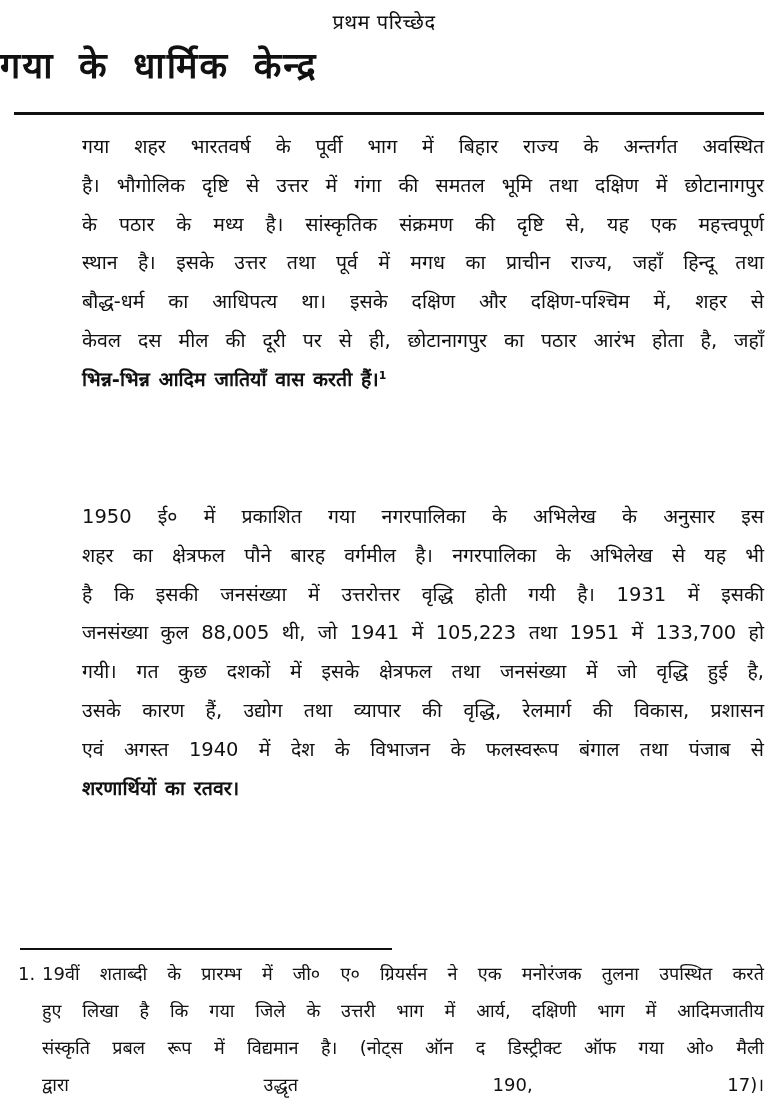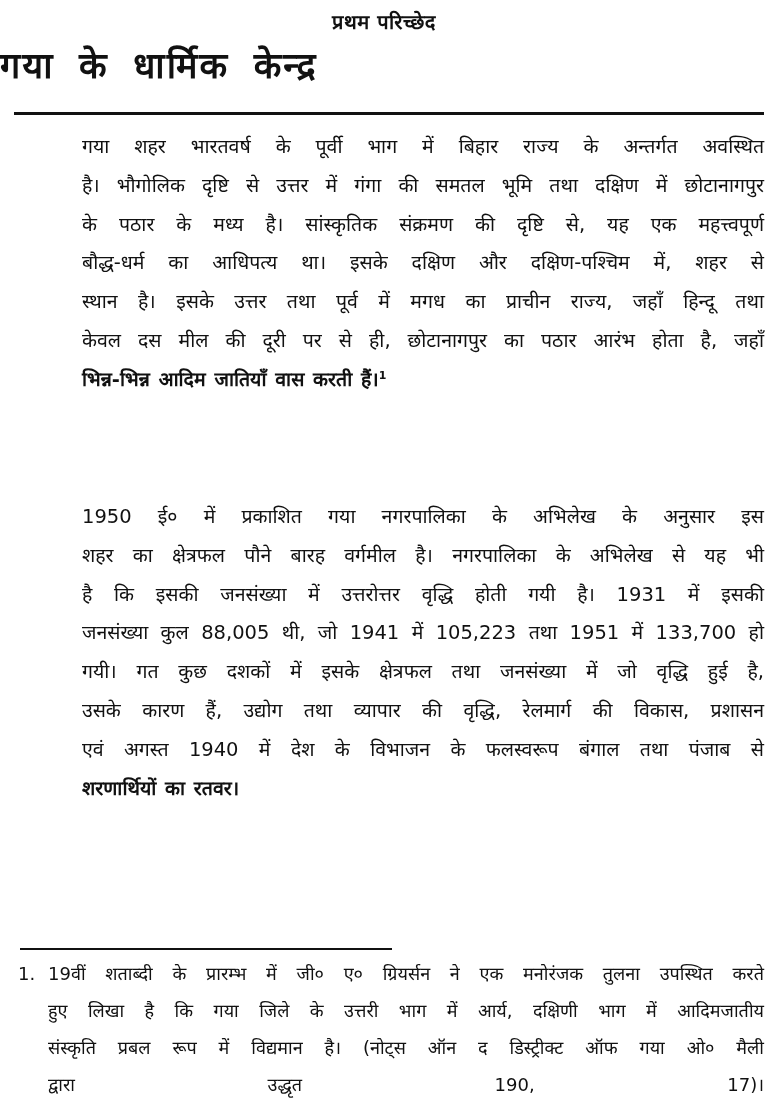--- a/index.html
+++ b/index.html
@@ -21,21 +21,21 @@
     width: 780px;
     height: 1108px;
   }
   .chapter-label {
     position: absolute;
     top: 8px;
     left: 0;
     width: 768px;
     text-align: center;
     font-size: 20px;
-    font-weight: bold;
+    font-weight: normal;
     letter-spacing: 0.5px;
   }
   .chapter-title {
     position: absolute;
     top: 40px;
     left: 0;
     width: 780px;
     font-size: 36px;
     font-weight: bold;
     letter-spacing: 2px;
@@ -80,21 +80,21 @@
     font-size: 18px;
     line-height: 37px;
   }
   .fn-num {
     position: absolute;
     left: 0;
     top: 0;
     width: 32px;
   }
   .fn-body {
-    margin-left: 30px;
+    margin-left: 24px;
   }
   .fn-body .line { display: block; }
   sup.fn-ref {
     font-size: 11px;
     vertical-align: super;
     line-height: 0;
   }
 </style>
 </head>
 <body>
@@ -104,22 +104,22 @@
   <div class="chapter-label">प्रथम परिच्छेद</div>
 
   <div class="chapter-title">गया के धार्मिक केन्द्र</div>
 
   <div class="title-rule"></div>
 
   <div class="body-text para1">
     <span class="line">गया शहर भारतवर्ष के पूर्वी भाग में बिहार राज्य के अन्तर्गत अवस्थित</span>
     <span class="line">है। भौगोलिक दृष्टि से उत्तर में गंगा की समतल भूमि तथा दक्षिण में छोटानागपुर</span>
     <span class="line">के पठार के मध्य है। सांस्कृतिक संक्रमण की दृष्टि से, यह एक महत्त्वपूर्ण</span>
+    <span class="line">स्थान है। इसके उत्तर तथा पूर्व में मगध का प्राचीन राज्य, जहाँ हिन्दू तथा</span>
     <span class="line">बौद्ध-धर्म का आधिपत्य था। इसके दक्षिण और दक्षिण-पश्चिम में, शहर से</span>
-    <span class="line">स्थान है। इसके उत्तर तथा पूर्व में मगध का प्राचीन राज्य, जहाँ हिन्दू तथा</span>
     <span class="line">केवल दस मील की दूरी पर से ही, छोटानागपुर का पठार आरंभ होता है, जहाँ</span>
     <span class="line last"><span>भिन्न-भिन्न आदिम जातियाँ वास करती हैं।</span><sup class="fn-ref">1</sup></span>
   </div>
 
   <div class="body-text para2">
     <span class="line">1950 ई० में प्रकाशित गया नगरपालिका के अभिलेख के अनुसार इस</span>
     <span class="line">शहर का क्षेत्रफल पौने बारह वर्गमील है। नगरपालिका के अभिलेख से यह भी</span>
     <span class="line">है कि इसकी जनसंख्या में उत्तरोत्तर वृद्धि होती गयी है। 1931 में इसकी</span>
     <span class="line">जनसंख्या कुल 88,005 थी, जो 1941 में 105,223 तथा 1951 में 133,700 हो</span>
     <span class="line">गयी। गत कुछ दशकों में इसके क्षेत्रफल तथा जनसंख्या में जो वृद्धि हुई है,</span>

